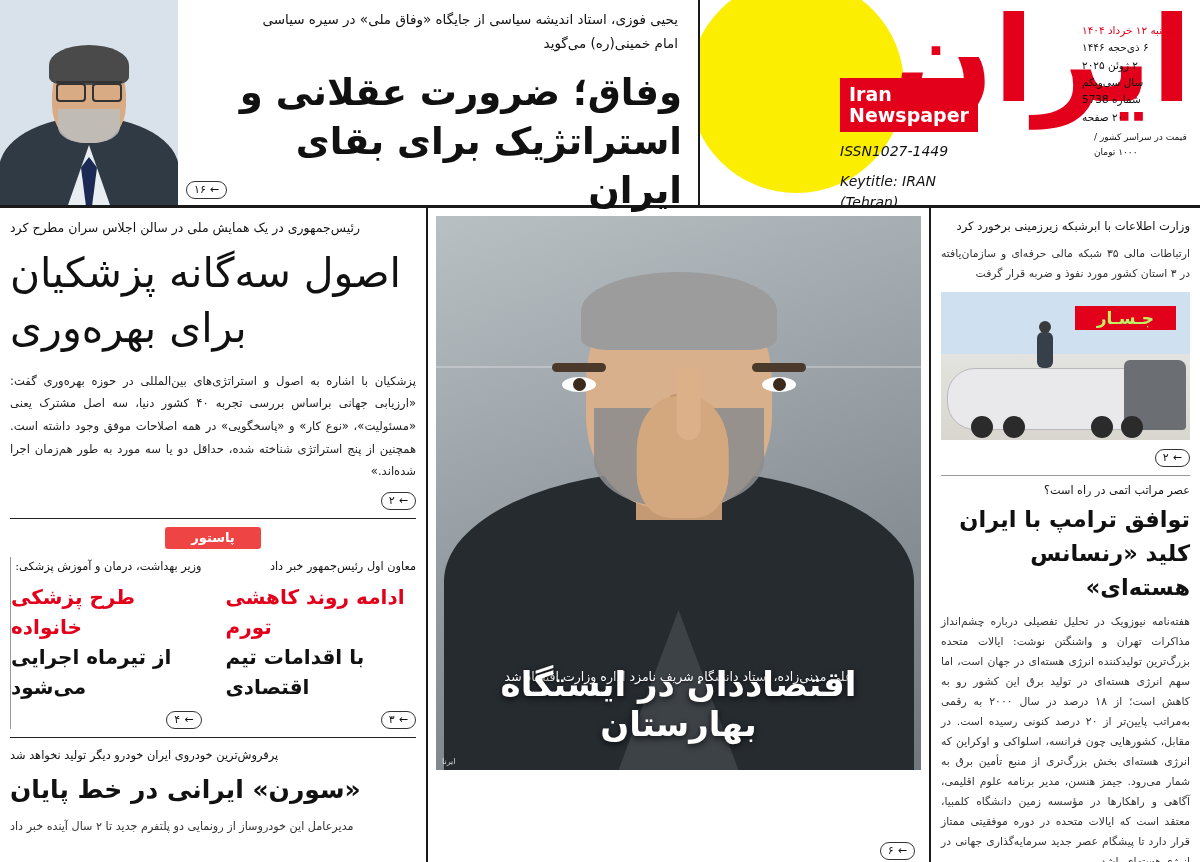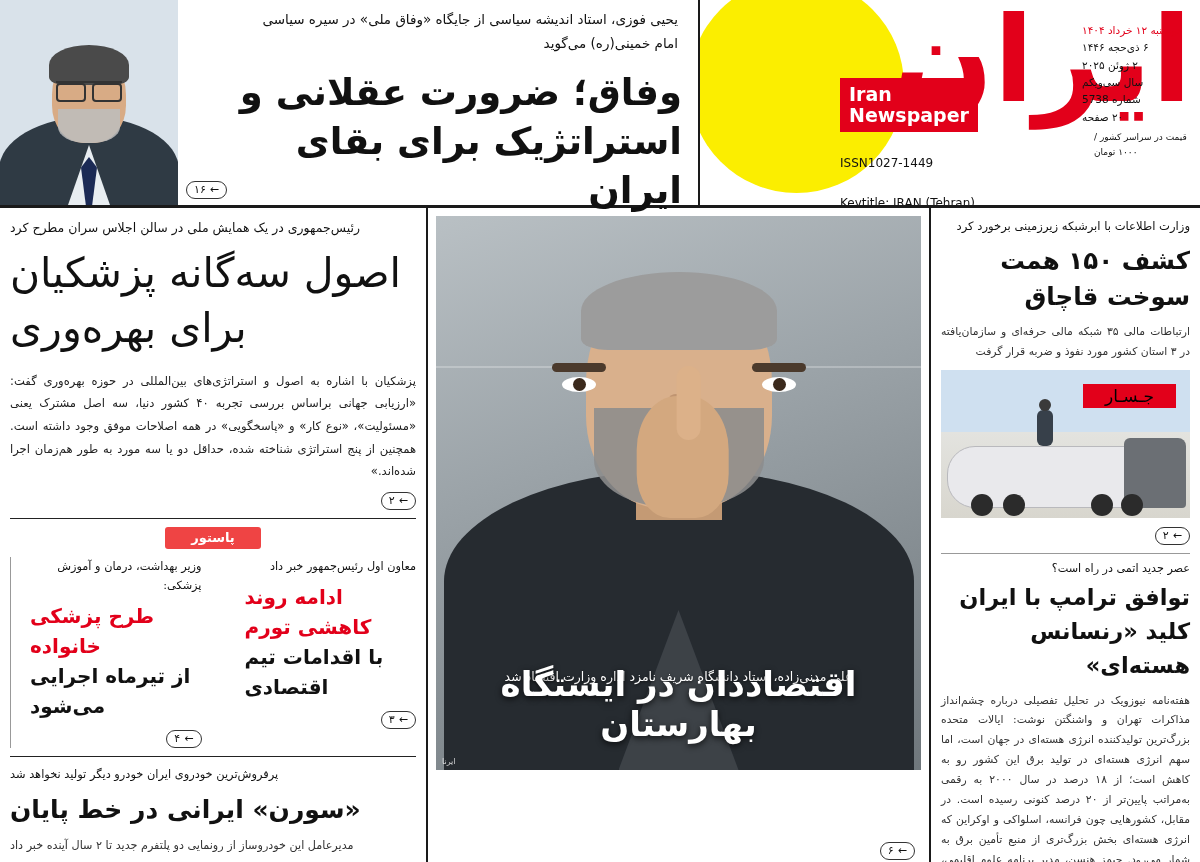--- a/index.html
+++ b/index.html
@@ -73,24 +73,25 @@
     background: #e2001a;
     color: #fff;
     font-size: 19px;
     font-weight: bold;
     line-height: 1.08;
     padding: 6px 9px 7px 9px;
     display: inline-block;
     text-align: left;
   }
   .issn {
-    font-size: 12px;
-    color: #111;
-    margin-top: 22px;
+    font-size: 14px;
+    color: #111;
+    margin-top: 9px;
     line-height: 1.5;
+    font-style: italic;
   }
   .site {
     color: #e2001a;
     font-size: 10.5px;
     font-weight: bold;
     margin-top: 3px;
     text-align: center;
   }
 
   .mh-lead {
@@ -260,21 +261,21 @@
     font-weight: bold;
     padding: 3px 26px 4px;
     border-radius: 3px;
   }
 
   .two-col {
     display: flex;
     flex-direction: row;
     gap: 12px;
   }
-  .two-col > div { flex: 1; padding-left: 19px; }
+  .two-col > div { flex: 1; }
   .vdiv { border-left: 1px solid #999; }
 
   .sub-kicker {
     font-size: 11.3px;
     color: #111;
     line-height: 1.7;
     text-align: right;
   }
   .sub-head {
     font-size: 20px;
@@ -527,23 +528,23 @@
     border-radius: 6px;
   }
   .l-photo .person:after {
     content:""; position:absolute; top:-11px; left:2px;
     width: 12px; height: 12px; border-radius:50%; background:#3a3a3a;
   }
   .l-photo .watermark {
     position: absolute;
     right: 14px; top: 14px;
     background: #e2001a;
-    color: #000000;
+    color: #bef264;
     font-size: 17px;
-    font-weight: normal;
+    font-weight: bold;
     padding: 2px 22px;
     letter-spacing: 1px;
   }
   .l-small-q {
     font-size: 11.2px;
     text-align: right;
     color: #111;
     margin-top: 8px;
   }
   .l-head2 {
@@ -698,21 +699,20 @@
       <div class="mid-bottom-ref">
         <span class="page-ref">
           <span class="arrow">←</span>
           <span>۶</span>
         </span>
       </div>
     </div>
 
     <div class="col-left">
       <div class="l-kicker">وزارت اطلاعات با ابرشبکه زیرزمینی برخورد کرد</div>
-      <div class="l-head">کشف ۱۵۰ همت سوخت قاچاق</div>
       <div class="l-body">ارتباطات مالی ۳۵ شبکه مالی حرفه‌ای و سازمان‌یافته در ۳ استان کشور مورد نفوذ و ضربه قرار گرفت</div>
 
       <div class="l-photo">
         <div class="truck"></div>
         <div class="cab"></div>
         <div class="wheel w1"></div>
         <div class="wheel w2"></div>
         <div class="wheel w3"></div>
         <div class="wheel w4"></div>
         <div class="person"></div>
@@ -721,19 +721,19 @@
 
       <div class="row-ref">
         <span class="page-ref">
           <span class="arrow">←</span>
           <span>۲</span>
         </span>
       </div>
 
       <hr class="rule rule-thin">
 
-      <div class="l-small-q">عصر جدید اتمی در راه است؟</div>
+      <div class="l-small-q">عصر مراتب اتمی در راه است؟</div>
       <div class="l-head2">توافق ترامپ با ایران کلید «رنسانس هسته‌ای»</div>
       <div class="l-body">هفته‌نامه نیوزویک در تحلیل تفصیلی درباره چشم‌انداز مذاکرات تهران و واشنگتن نوشت: ایالات متحده بزرگ‌ترین تولیدکننده انرژی هسته‌ای در جهان است، اما سهم انرژی هسته‌ای در تولید برق این کشور رو به کاهش است؛ از ۱۸ درصد در سال ۲۰۰۰ به رقمی به‌مراتب پایین‌تر از ۲۰ درصد کنونی رسیده است. در مقابل، کشورهایی چون فرانسه، اسلواکی و اوکراین که انرژی هسته‌ای بخش بزرگ‌تری از منبع تأمین برق به شمار می‌رود. جیمز هنسن، مدیر برنامه علوم اقلیمی، آگاهی و راهکارها در مؤسسه زمین دانشگاه کلمبیا، معتقد است که ایالات متحده در دوره موفقیتی ممتاز قرار دارد تا پیشگام عصر جدید سرمایه‌گذاری جهانی در انرژی هسته‌ای باشد.</div>
     </div>
 
   </div>
 </div>
 
 </body></html>

